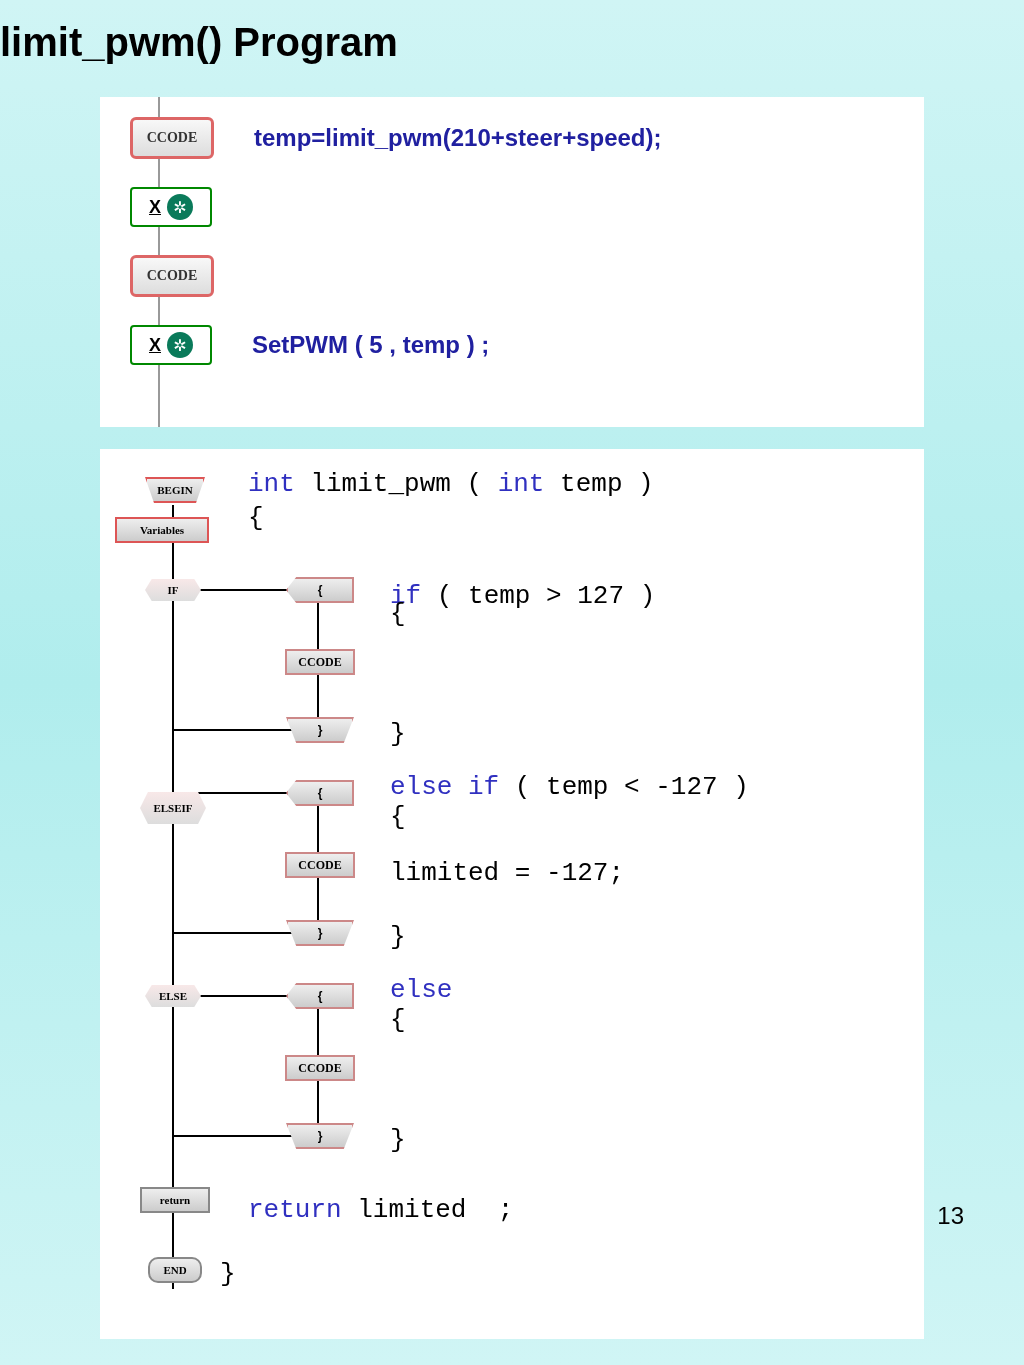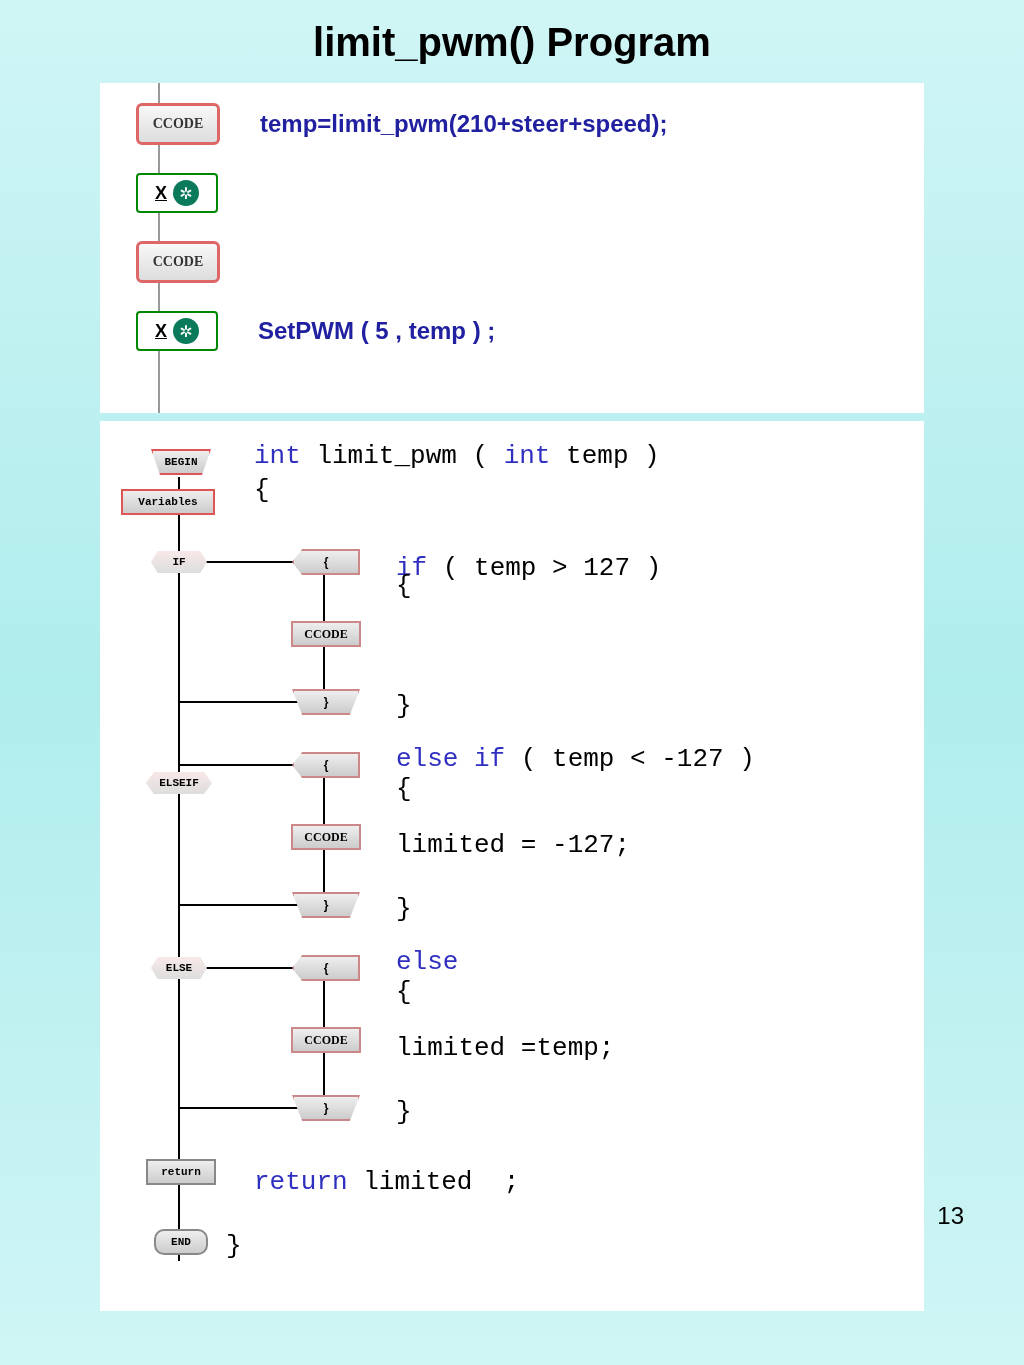--- a/index.html
+++ b/index.html
@@ -6,30 +6,30 @@
     margin: 0;
     padding: 0;
     width: 1024px;
     height: 1365px;
     background: linear-gradient(to bottom, #d0f5f5 0%, #b0eded 50%, #d0f5f5 100%);
     font-family: Arial, sans-serif;
     position: relative;
     overflow: hidden;
   }
   .title {
-    text-align: center;
+    text-align: left;
     font-size: 40px;
     font-weight: bold;
     padding: 20px 0 10px 0;
     color: #000;
   }
   .panel {
     background: #fff;
-    margin: 8px 100px;
-    padding: 20px 16px;
+    margin: 22px 100px;
+    padding: 20px 10px;
     position: relative;
   }
   .panel1 {
     height: 290px;
   }
   .panel2 {
     height: 850px;
   }
   .flowline {
     position: absolute;
@@ -111,31 +111,31 @@
     bottom: 30px;
     width: 2px;
     background: #000;
   }
   .node {
     position: absolute;
     background: linear-gradient(#eee, #ccc);
     border: 2px solid #d55;
     font-size: 11px;
     font-weight: bold;
-    font-family: Liberation Mono, monospace;
+    font-family: Liberation Serif, serif;
     display: flex;
     align-items: center;
     justify-content: center;
     color: #000;
     z-index: 3;
   }
   .begin { left: 35px; top: 8px; width: 56px; height: 22px; }
   .variables { left: 5px; top: 48px; width: 90px; height: 22px; }
   .if { left: 35px; top: 110px; width: 56px; height: 22px; }
-  .elseif { left: 30px; top: 331px; width: 66px; height: 22px; }
+  .elseif { left: 30px; top: 323px; width: 66px; height: 32px; }
   .else { left: 35px; top: 516px; width: 56px; height: 22px; }
   .return { left: 30px; top: 718px; width: 66px; height: 22px; border-color:#888; }
   .end { left: 38px; top: 788px; width: 50px; height: 22px; border-color:#888; border-radius: 10px; }
   .if, .elseif, .else {
     background: linear-gradient(#f8e8e8, #ddd);
     clip-path: polygon(12% 0, 88% 0, 100% 50%, 88% 100%, 12% 100%, 0 50%);
     border: none;
     outline: 2px solid #c44;
   }
   .begin {
@@ -264,21 +264,20 @@
     <div class="code2" style="left:280px; top:130px;">{</div>
     <div class="code2" style="left:280px; top:250px;">}</div>
 
     <div class="code2" style="left:280px; top:303px;"><span class="blue">else if</span><span> ( temp &lt; -127 )</span></div>
     <div class="code2" style="left:280px; top:333px;">{</div>
     <div class="code2" style="left:280px; top:389px;">limited = -127;</div>
     <div class="code2" style="left:280px; top:453px;">}</div>
 
     <div class="code2" style="left:280px; top:506px;"><span class="blue">else</span></div>
     <div class="code2" style="left:280px; top:536px;">{</div>
-    <div class="code2" style="left:280px; top:592px;">limited =temp;</div>
     <div class="code2" style="left:280px; top:656px;">}</div>
 
     <div class="code2" style="left:138px; top:726px;"><span class="blue">return</span><span> limited  ;</span></div>
     <div class="code2" style="left:110px; top:790px;">}</div>
   </div>
 </div>
 
 <div class="pagenum">13</div>
 
 </body></html>

